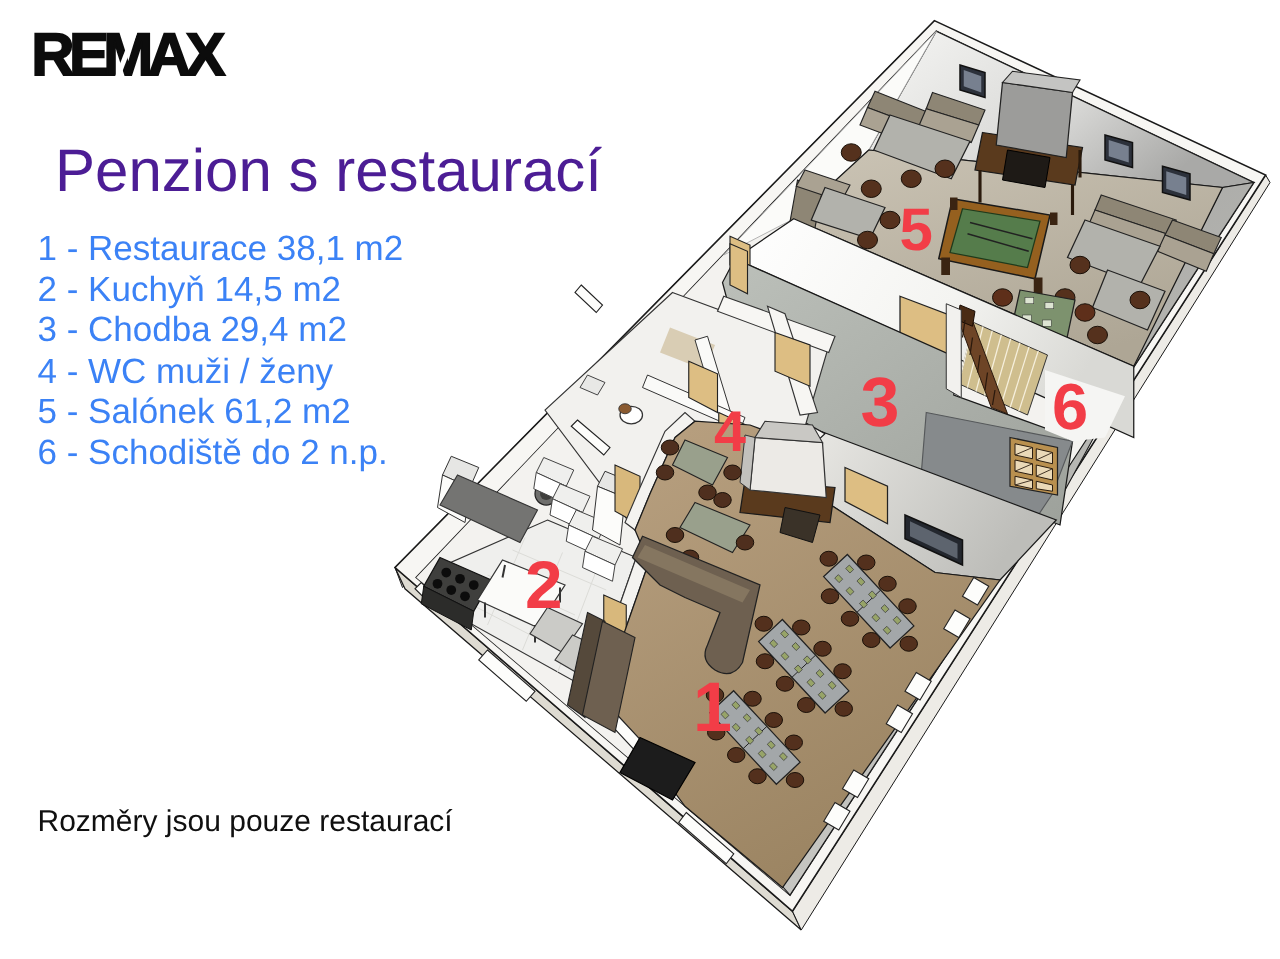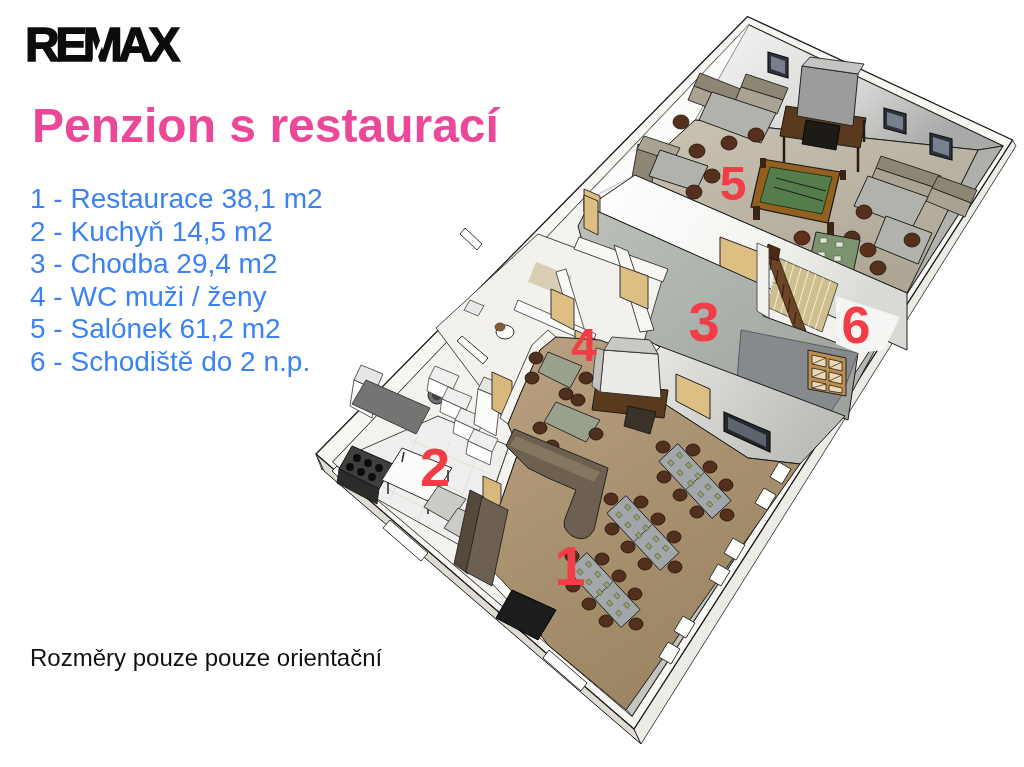--- a/index.html
+++ b/index.html
@@ -1,18 +1,18 @@
 <!DOCTYPE html>
 <html><head><meta charset="utf-8"><title>Penzion s restauraci</title>
 <style>
 html,body{margin:0;padding:0;background:#fff;width:1024px;height:767px;overflow:hidden}
 body{font-family:"Liberation Sans",sans-serif;position:relative}
 .logo{position:absolute;left:25px;top:17px;font-size:48px;font-weight:bold;letter-spacing:-4.5px;color:#0c0c0c;-webkit-text-stroke:1.4px #0c0c0c}
 .logoslash{position:absolute;left:99px;top:21px;width:4px;height:45px;background:#fff;transform:rotate(21deg)}
-h1{position:absolute;left:28px;top:94px;margin:4px;font-size:48px;font-weight:bold;color:#ec4899;letter-spacing:0px}
+h1{position:absolute;left:28px;top:94px;margin:16px;font-size:48px;font-weight:normal;color:#4c1d95;letter-spacing:0px}
 .legend{position:absolute;left:30px;top:183px;font-size:28px;color:#3b82f6;line-height:32.5px;white-space:nowrap}
 .footer{position:absolute;left:30px;top:644px;font-size:24px;color:#101010}
 </style></head>
 <body>
 
 <svg width="1024" height="767" viewBox="0 0 1024 767" style="position:absolute;top:0;left:0">
 <polygon points="747.5,16.5 316.0,454.0 322.0,470.0 750.0,23.0" fill="#f1f0ed" stroke="#1a1a1a" stroke-width="0.8"></polygon>
 
 <polygon points="316.0,454.0 634.0,729.0 641.0,744.0 324.0,471.0" fill="#dedbd2" stroke="#1a1a1a" stroke-width="1.0"></polygon>
 
@@ -505,12 +505,12 @@
   </svg>
 
 <div class="logo">REMAX</div>
 
 <div class="logoslash"></div>
 
 <h1>Penzion s restaurací</h1>
 
 <div class="legend">1 - Restaurace 38,1 m2<br>2 - Kuchyň 14,5 m2<br>3 - Chodba 29,4 m2<br>4 - WC muži / ženy<br>5 - Salónek 61,2 m2<br>6 - Schodiště do 2 n.p.</div>
 
-<div class="footer">Rozměry pouze pouze orientační</div>
+<div class="footer">Rozměry jsou pouze restaurací</div>
 </body></html>

